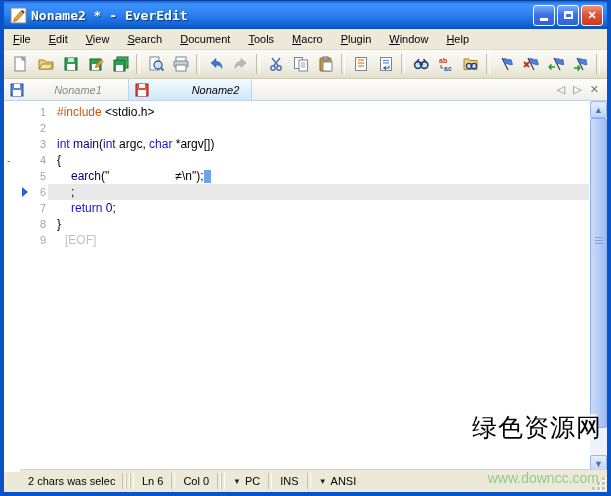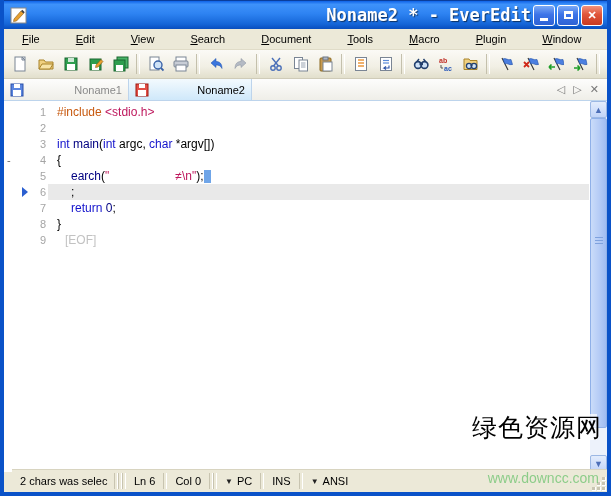--- a/index.html
+++ b/index.html
@@ -4,87 +4,87 @@
 <style>
   html,body{margin:0;padding:0;background:#777;font-family:"Liberation Sans",sans-serif;}
   #window{position:relative;width:611px;height:496px;background:#ECE9D8;overflow:hidden;
     border-left:4px solid #0A52C8;border-right:4px solid #0A52C8;border-bottom:4px solid #0A52C8;
     box-sizing:border-box;}
   
   #titlebar{height:28px;display:flex;align-items:center;padding:0 4px;
     background:linear-gradient(180deg,#0F63E8 0%,#3E92FA 12%,#2E83F2 45%,#1566D8 82%,#0B53C4 96%,#0A4FBC 100%);
     border-top:1px solid #0A3E9C;}
   #title-icon{width:17px;height:17px;margin:0 4px 0 2px;flex:0 0 auto;}
-  #title-text{color:#fff;font-family:"DejaVu Sans Mono",monospace;font-weight:bold;font-size:17px;
-    text-shadow:1px 1px 1px rgba(0,0,0,.55);flex:1;white-space:nowrap;overflow:hidden;text-align:right;}
+  #title-text{color:#fff;font-family:"DejaVu Sans Mono",monospace;font-weight:bold;font-size:13px;
+    text-shadow:1px 1px 1px rgba(0,0,0,.55);flex:1;white-space:nowrap;overflow:hidden;}
   .tb-btn{width:22px;height:21px;margin-left:2px;border-radius:3px;border:1px solid #fff;
     display:flex;align-items:center;justify-content:center;color:#fff;font-size:11px;font-weight:bold;
     box-sizing:border-box;cursor:default;}
   .tb-btn.blue{background:linear-gradient(180deg,#7BA9F5 0%,#3C74E8 45%,#2E62D4 100%);}
   .tb-btn.red{background:linear-gradient(180deg,#F2927C 0%,#E0553A 45%,#C93A20 100%);}
   .glyph-min{width:8px;height:3px;background:#fff;margin-top:9px;}
   .glyph-max{width:9px;height:8px;border:2px solid #fff;border-top-width:3px;box-sizing:border-box;}
   
   #menubar{height:20px;display:flex;align-items:center;background:#ECE9D8;border-bottom:1px solid #E0DCC8;
     font-size:11px;color:#000;}
-  .menu-item{padding:2px 18px;cursor:default;}
+  .menu-item{padding:2px 9px;cursor:default;}
   .menu-item u{text-decoration:underline;}
   
   #toolbar{height:28px;display:flex;align-items:center;padding:0 4px;
     background:linear-gradient(180deg,#FBFAF6 0%,#F1EFE4 60%,#E2DFCC 100%);
     border-bottom:1px solid #CFCBB8;}
   .tool-btn{width:23px;height:23px;display:flex;align-items:center;justify-content:center;flex:0 0 auto;
     border:1px solid transparent;border-radius:2px;}
   .tool-sep{width:2px;height:20px;margin:0 3px;flex:0 0 auto;
     border-left:1px solid #C4C0AC;border-right:1px solid #FFFFFF;}
   
   #tabbar{height:21px;display:flex;align-items:stretch;
     background:linear-gradient(180deg,#FDFDFC 0%,#EFEEE8 100%);border-bottom:1px solid #BDD4EC;}
   .tab{display:flex;align-items:center;width:124px;padding:0 6px;font-size:11px;color:#8A8A8A;
     box-sizing:border-box;cursor:default;}
   .tab.active{background:linear-gradient(180deg,#F3FAFE 0%,#CFE8FA 100%);color:#000;
     border-left:1px solid #BDD4EC;border-right:1px solid #BDD4EC;gap:27px;}
   .tab .tab-icon{margin-right:10px;}
-  .tab .tab-label{flex:1;text-align:right;}
+  .tab .tab-label{flex:1;text-align:center;font-style:italic;}
   #tab-nav{margin-left:auto;display:flex;align-items:center;gap:8px;padding:0 8px;color:#777;font-size:11px;}
   #tab-nav span{cursor:default;}
   
   #editor{position:relative;height:371px;background:#fff;overflow:hidden;}
   #code-area{position:absolute;left:0;top:3px;right:18px;}
   .code-line{display:flex;align-items:center;height:16px;font-size:12px;line-height:16px;}
   .gutter-marks{width:26px;flex:0 0 auto;position:relative;height:16px;}
   .fold-mark{position:absolute;left:3px;top:0;font-size:11px;color:#666;}
   .cur-mark{position:absolute;right:2px;top:3px;width:0;height:0;
     border-left:6px solid #2B5FD0;border-top:5px solid transparent;border-bottom:5px solid transparent;}
   .line-num{width:16px;flex:0 0 auto;text-align:right;font-size:11px;color:#A5A5A5;padding-right:2px;}
   .line-body{flex:1;padding-left:9px;white-space:pre;color:#000;height:16px;}
   .code-line.current .line-body{background:#E9E9E9;}
   .seg.pre{color:#C85A10;}
-  .seg.str{color:#be185d;margin-top:15px;}
+  .seg.str{color:#000000;margin-top:15px;}
   .seg.kw{color:#1414CC;}
   .seg.fn{color:#000080;}
   .seg.num{color:#000080;}
   .seg.pl{color:#000000;}
   .seg.eof{color:#C2C2C2;margin-left:8px;}
   .seg.gap{display:inline-block;width:66px;height:12px;}
   .seg.sel{display:inline-block;width:7px;height:13px;background:#6FA5E8;vertical-align:text-bottom;}
   .indent1 .line-body{padding-left:23px;}
   
   #vscroll{position:absolute;top:0;right:0;width:17px;height:100%;background:#EDF2FB;}
   .scroll-btn{position:absolute;left:0;width:17px;height:17px;border-radius:2px;
     background:linear-gradient(180deg,#E3ECFC 0%,#C2D5F8 100%);border:1px solid #9CB8E4;box-sizing:border-box;
     display:flex;align-items:center;justify-content:center;color:#4D6FB8;font-size:9px;font-weight:bold;}
   #scroll-up{top:0;}
   #scroll-down{bottom:0;}
   #scroll-thumb{position:absolute;left:0;top:17px;width:17px;height:310px;border-radius:2px;
     background:linear-gradient(90deg,#CADCF9 0%,#B7CDF6 50%,#9FBCF2 100%);border:1px solid #8FB0E8;box-sizing:border-box;}
   #thumb-grip{position:absolute;left:4px;top:118px;width:8px;}
   #thumb-grip div{height:1px;background:#7FA2DE;margin-bottom:2px;}
   
-  #statusbar{position:absolute;left:8px;right:0;bottom:0;height:22px;background:#ECE9D8;
+  #statusbar{position:absolute;left:16px;right:0;bottom:0;height:22px;background:#ECE9D8;
     border-top:1px solid #D8D4C0;display:flex;align-items:center;font-size:11px;color:#000;}
   .status-cell{display:flex;align-items:center;gap:4px;padding:0 8px;height:100%;white-space:nowrap;overflow:hidden;}
   .status-div{width:2px;height:16px;border-left:1px solid #C8C4B0;border-right:1px solid #fff;flex:0 0 auto;}
   .drop-arrow{font-size:8px;color:#222;}
   #resize-grip{margin-left:auto;width:14px;height:14px;align-self:flex-end;position:relative;}
   #resize-grip i{position:absolute;width:3px;height:3px;background:#C9C5B2;border-right:1px solid #fff;border-bottom:1px solid #fff;}
   
   #watermark{position:absolute;right:10px;bottom:32px;width:120px;height:26px;z-index:50;
     background:rgba(255,255,255,0.72);display:flex;align-items:center;justify-content:center;}
   #watermark-line1{color:#000000;font-weight:normal;font-size:25px;letter-spacing:1px;white-space:nowrap;}

